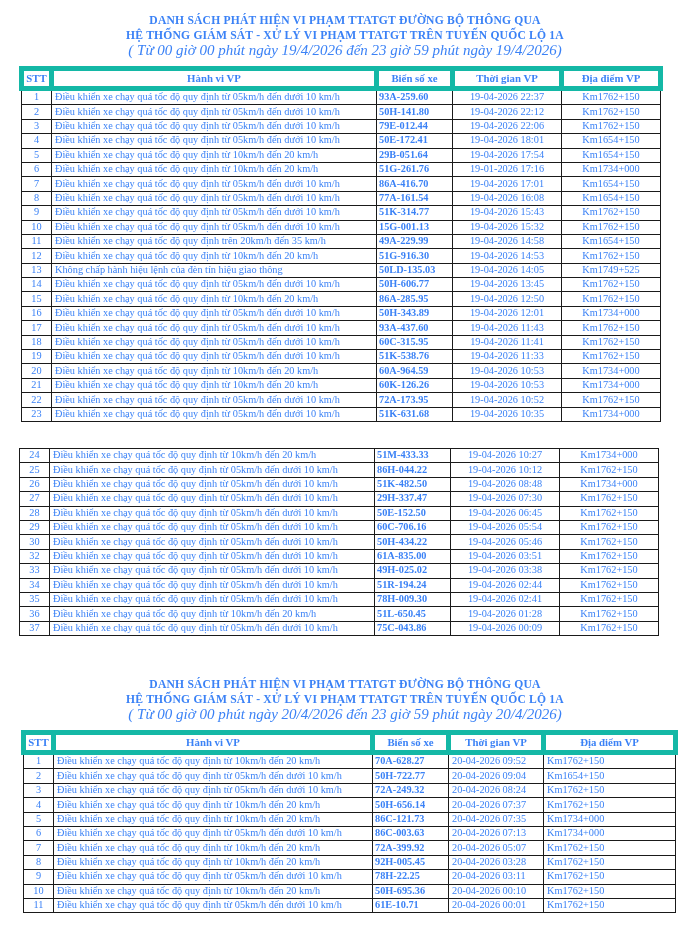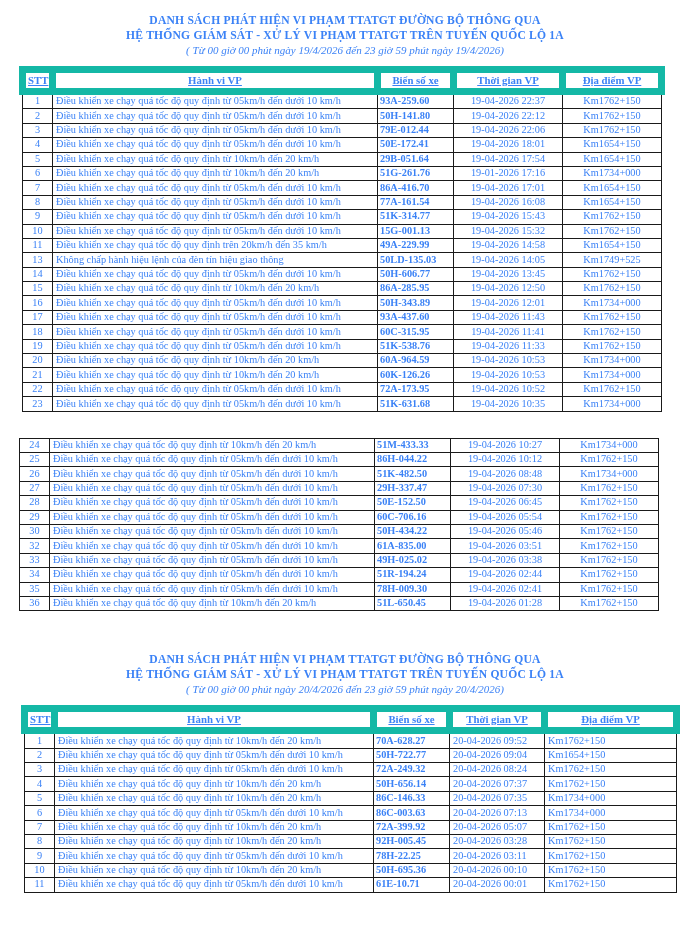--- a/index.html
+++ b/index.html
@@ -16,40 +16,39 @@
   .doc-header.first{ padding-top:14px; }
   .doc-header.second{ padding-top:42px; }
   .title-line{
     font-weight:bold;
     font-size:11.6px;
     line-height:14.5px;
     letter-spacing:0.2px;
   }
   .subtitle-line{
     font-style:italic;
-    font-size:11px;
+    font-size:15px;
     line-height:14px;
   }
   table.vtable{
     border-collapse:collapse;
     table-layout:fixed;
     margin-top:9px;
   }
   table.t1{ width:639px; margin-left:19px; }
   table.t1.part2{ margin-top:26px; }
   table.t2{ width:652px; margin-left:21px; }
   .vtable th{
-    border:7px solid #14b8a6;
+    border:5px solid #14b8a6;
     font-size:10.8px;
     font-weight:bold;
     text-align:center;
     padding:1px 2px;
     height:13px;
     line-height:1.1;
-    text-decoration:underline;
   }
   .vtable td{
     border:1px solid #1a1a1a;
     font-size:10.3px;
     padding:0 2px;
     height:13.4px;
     line-height:1.05;
     white-space:nowrap;
     overflow:hidden;
   }
@@ -160,20 +159,27 @@
           <td class="c4">Km1762+150</td>
         </tr>
         <tr>
           <td class="c0">11</td>
           <td class="c1">Điều khiển xe chạy quá tốc độ quy định trên 20km/h đến 35 km/h</td>
           <td class="c2">49A-229.99</td>
           <td class="c3">19-04-2026 14:58</td>
           <td class="c4">Km1654+150</td>
         </tr>
         <tr>
+          <td class="c0">12</td>
+          <td class="c1">Điều khiển xe chạy quá tốc độ quy định từ 10km/h đến 20 km/h</td>
+          <td class="c2">51G-916.30</td>
+          <td class="c3">19-04-2026 14:53</td>
+          <td class="c4">Km1762+150</td>
+        </tr>
+        <tr>
           <td class="c0">13</td>
           <td class="c1">Không chấp hành hiệu lệnh của đèn tín hiệu giao thông</td>
           <td class="c2">50LD-135.03</td>
           <td class="c3">19-04-2026 14:05</td>
           <td class="c4">Km1749+525</td>
         </tr>
         <tr>
           <td class="c0">14</td>
           <td class="c1">Điều khiển xe chạy quá tốc độ quy định từ 05km/h đến dưới 10 km/h</td>
           <td class="c2">50H-606.77</td>
@@ -332,20 +338,27 @@
           <td class="c3">19-04-2026 02:41</td>
           <td class="c4">Km1762+150</td>
         </tr>
         <tr>
           <td class="c0">36</td>
           <td class="c1">Điều khiển xe chạy quá tốc độ quy định từ 10km/h đến 20 km/h</td>
           <td class="c2">51L-650.45</td>
           <td class="c3">19-04-2026 01:28</td>
           <td class="c4">Km1762+150</td>
         </tr>
+        <tr>
+          <td class="c0">37</td>
+          <td class="c1">Điều khiển xe chạy quá tốc độ quy định từ 05km/h đến dưới 10 km/h</td>
+          <td class="c2">75C-043.86</td>
+          <td class="c3">19-04-2026 00:09</td>
+          <td class="c4">Km1762+150</td>
+        </tr>
       </tbody>
     </table>
 
   <div class="doc-header second">
     <div class="title-line">DANH SÁCH PHÁT HIỆN VI PHẠM TTATGT ĐƯỜNG BỘ THÔNG QUA</div>
     <div class="title-line">HỆ THỐNG GIÁM SÁT - XỬ LÝ VI PHẠM TTATGT TRÊN TUYẾN QUỐC LỘ 1A</div>
     <div class="subtitle-line">( Từ 00 giờ 00 phút ngày 20/4/2026 đến 23 giờ 59 phút ngày 20/4/2026)</div>
   </div>
 
   <table class="vtable t2">
@@ -390,21 +403,21 @@
         <tr>
           <td class="c0">4</td>
           <td class="c1">Điều khiển xe chạy quá tốc độ quy định từ 10km/h đến 20 km/h</td>
           <td class="c2">50H-656.14</td>
           <td class="c3">20-04-2026 07:37</td>
           <td class="c4">Km1762+150</td>
         </tr>
         <tr>
           <td class="c0">5</td>
           <td class="c1">Điều khiển xe chạy quá tốc độ quy định từ 10km/h đến 20 km/h</td>
-          <td class="c2">86C-146.33</td>
+          <td class="c2">86C-121.73</td>
           <td class="c3">20-04-2026 07:35</td>
           <td class="c4">Km1734+000</td>
         </tr>
         <tr>
           <td class="c0">6</td>
           <td class="c1">Điều khiển xe chạy quá tốc độ quy định từ 05km/h đến dưới 10 km/h</td>
           <td class="c2">86C-003.63</td>
           <td class="c3">20-04-2026 07:13</td>
           <td class="c4">Km1734+000</td>
         </tr>

